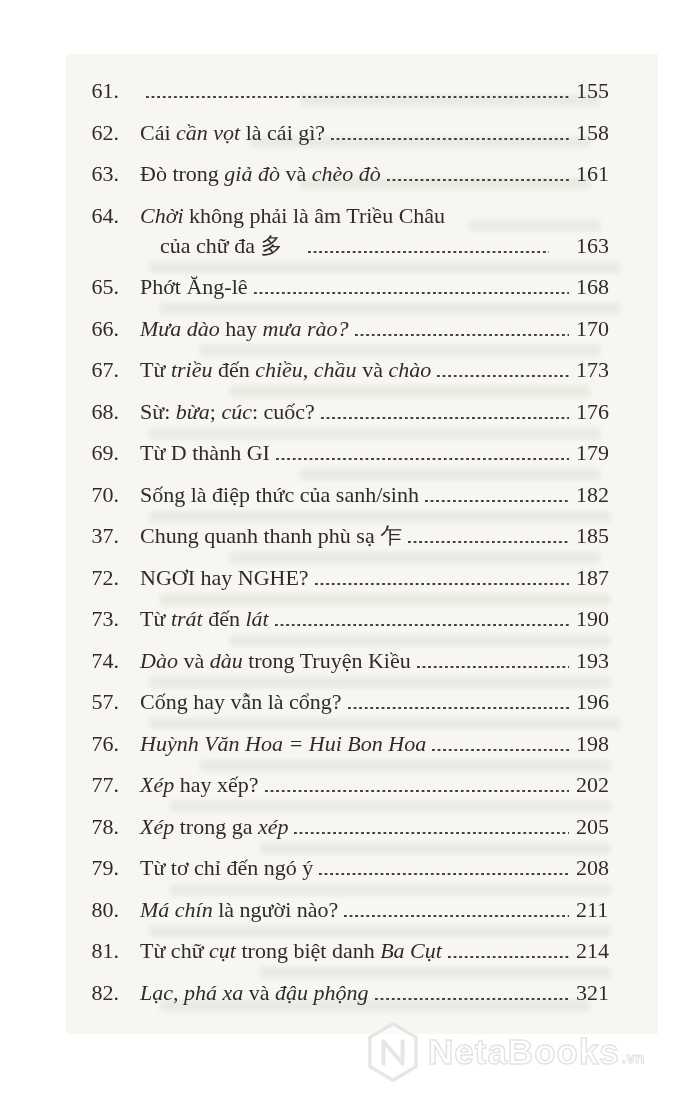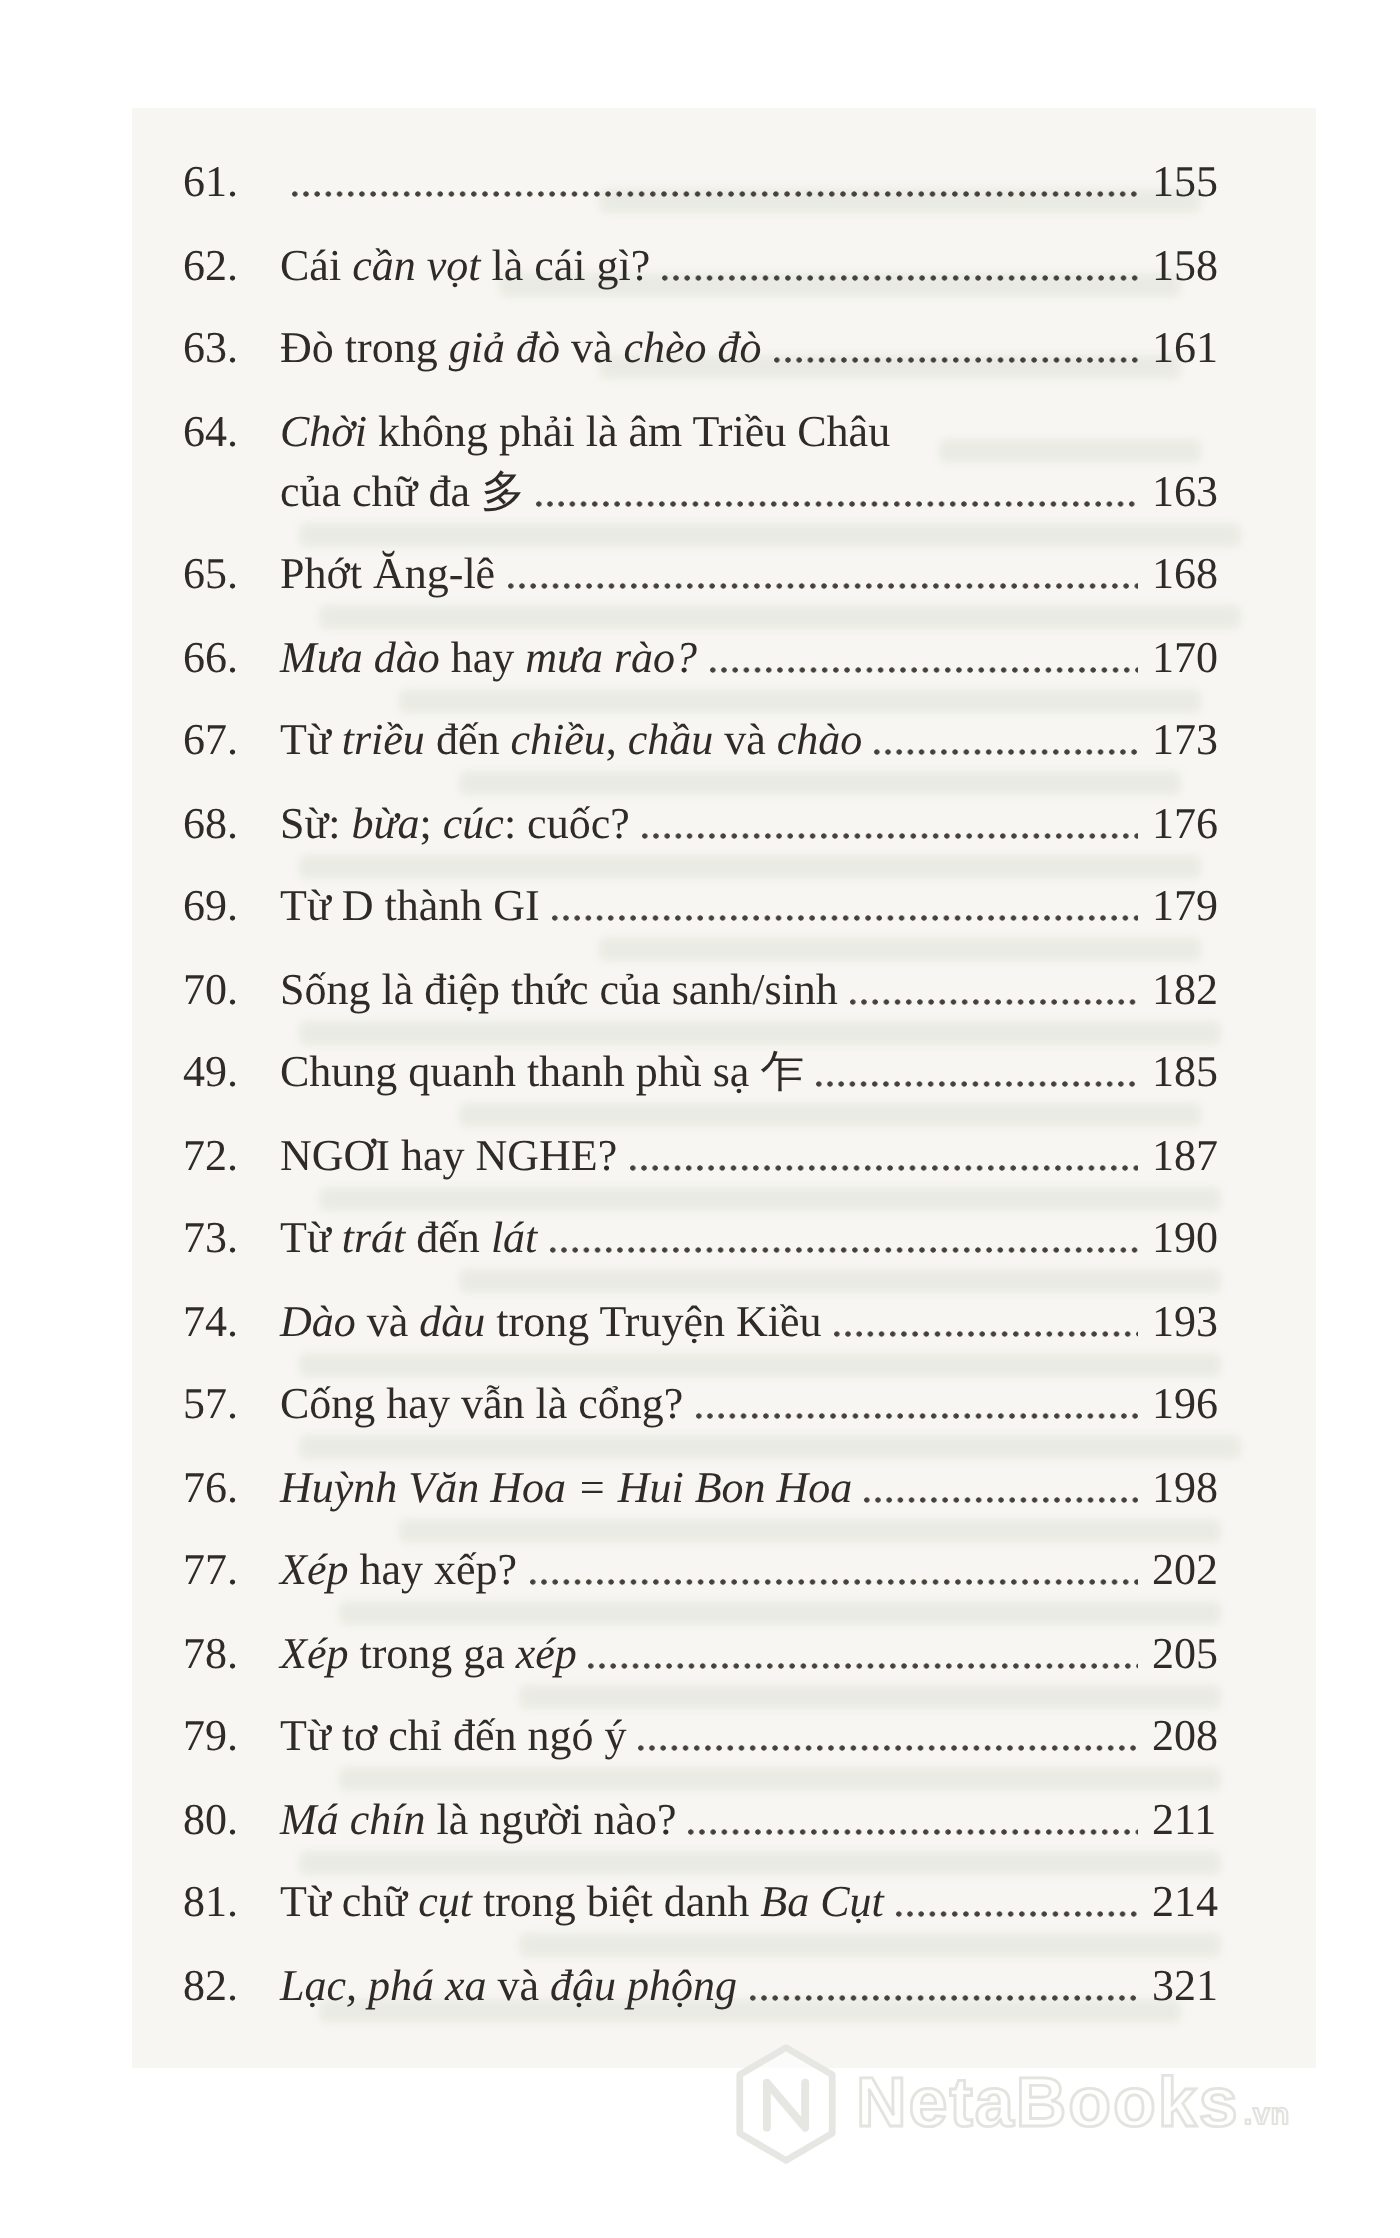--- a/index.html
+++ b/index.html
@@ -23,21 +23,21 @@
     background: rgba(163, 175, 150, 0.16);
     filter: blur(2.5px);
   }
   
   .toc {
     position: absolute; left: 85px; top: 78px; width: 527px;
     font-size: 22px; color: #2f2c27;
   }
   .entry { margin-bottom: 15.5px; }
   .line { display: flex; height: 26px; line-height: 26px; white-space: nowrap; }
-  .line + .line { margin-top: 4px; }
+  .line + .line { margin-top: 4px; gap: 20px; }
   .num { flex: 0 0 34px; text-align: right; margin-right: 21px; }
   .title { flex: 0 0 auto; }
   .title .it { font-style: italic; }
   .lead {
     flex: 1 1 auto; align-self: flex-end;
     height: 4px; margin: 0 7px 5px 6px;
     background-image: radial-gradient(circle at 1.4px 2px, #45413b 1.15px, rgba(0,0,0,0) 1.5px);
     background-size: 5.6px 4px; background-repeat: repeat-x;
     min-width: 0;
   }
@@ -176,21 +176,21 @@
     <div class="entry">
       <div class="line">
         <span class="num">70.</span>
         <span class="title"><span>Sống là điệp thức của sanh/sinh </span></span>
         <span class="lead"></span>
         <span class="pg">182</span>
       </div>
     </div>
     <div class="entry">
       <div class="line">
-        <span class="num">49.</span>
+        <span class="num">37.</span>
         <span class="title"><span>Chung quanh thanh phù sạ 乍</span></span>
         <span class="lead"></span>
         <span class="pg">185</span>
       </div>
     </div>
     <div class="entry">
       <div class="line">
         <span class="num">72.</span>
         <span class="title"><span>NGƠI hay NGHE? </span></span>
         <span class="lead"></span>

